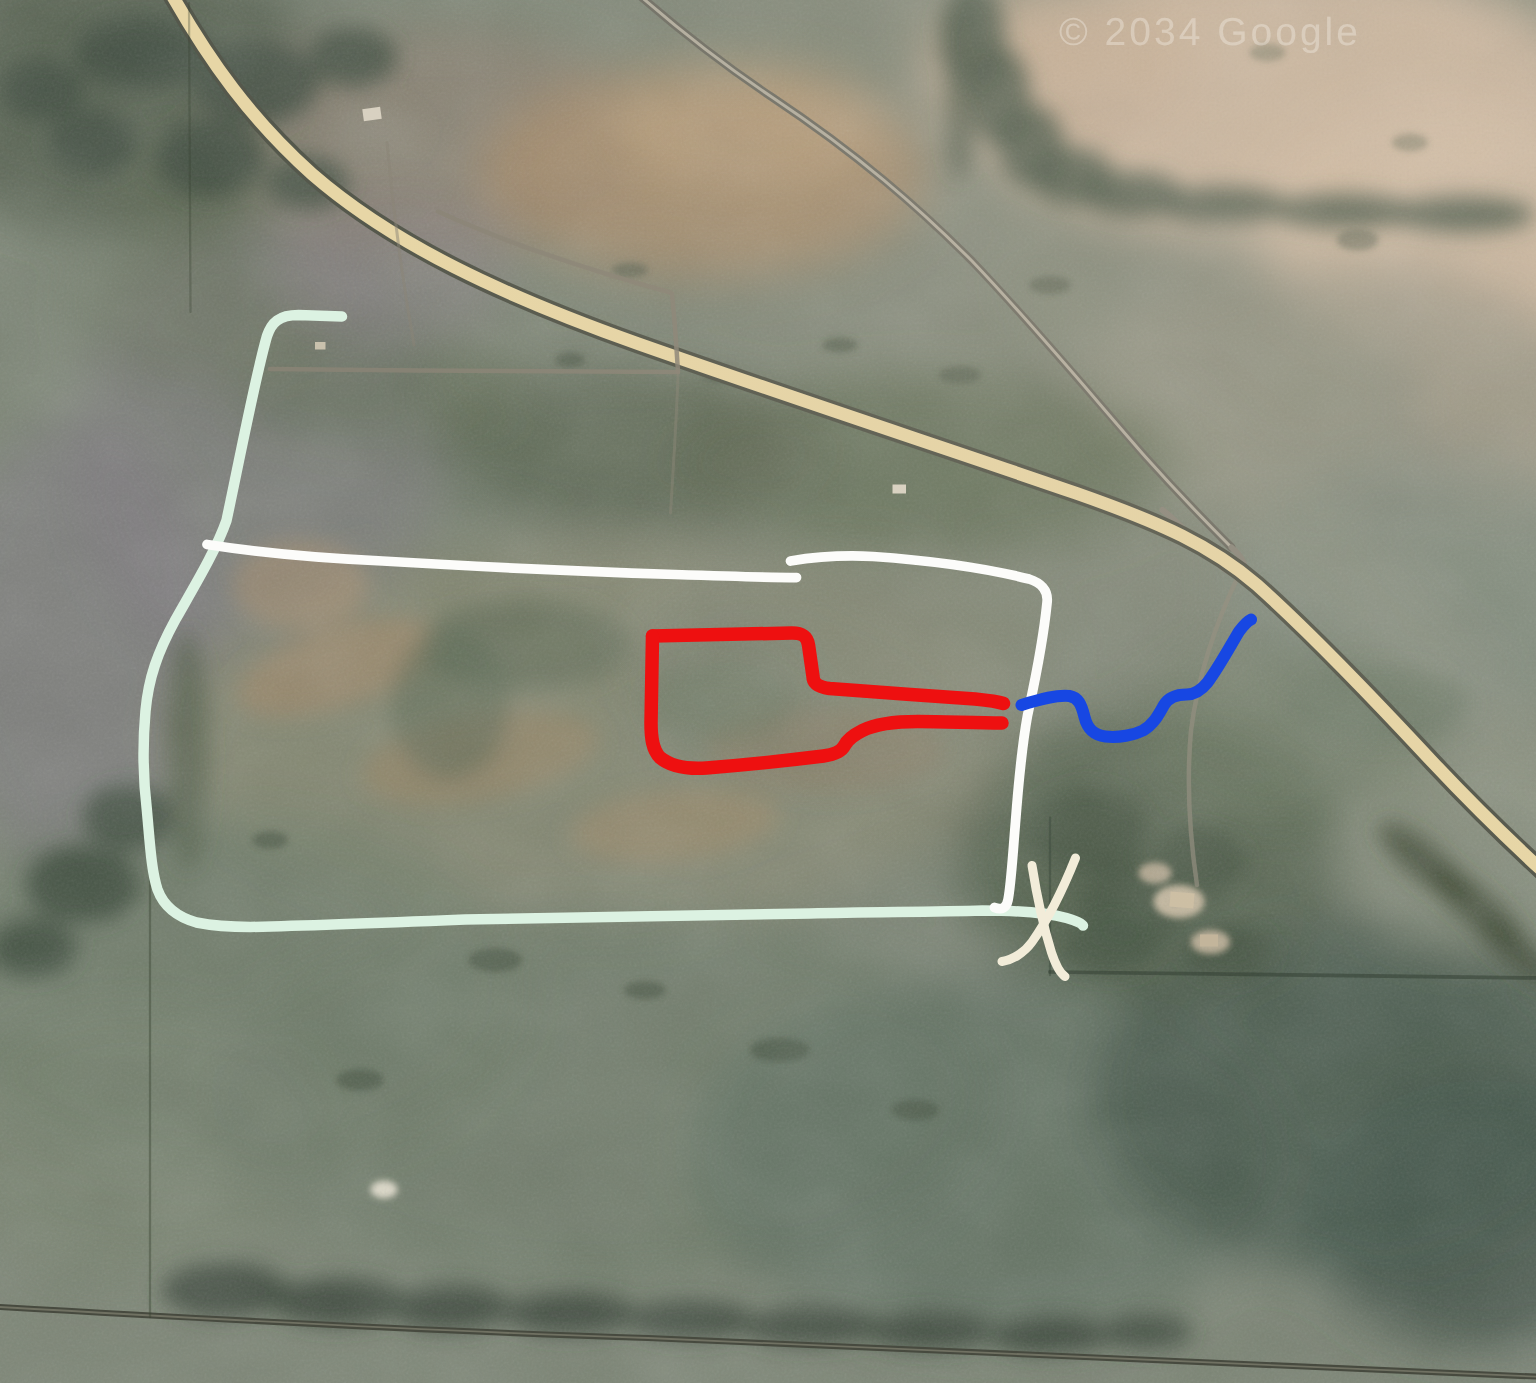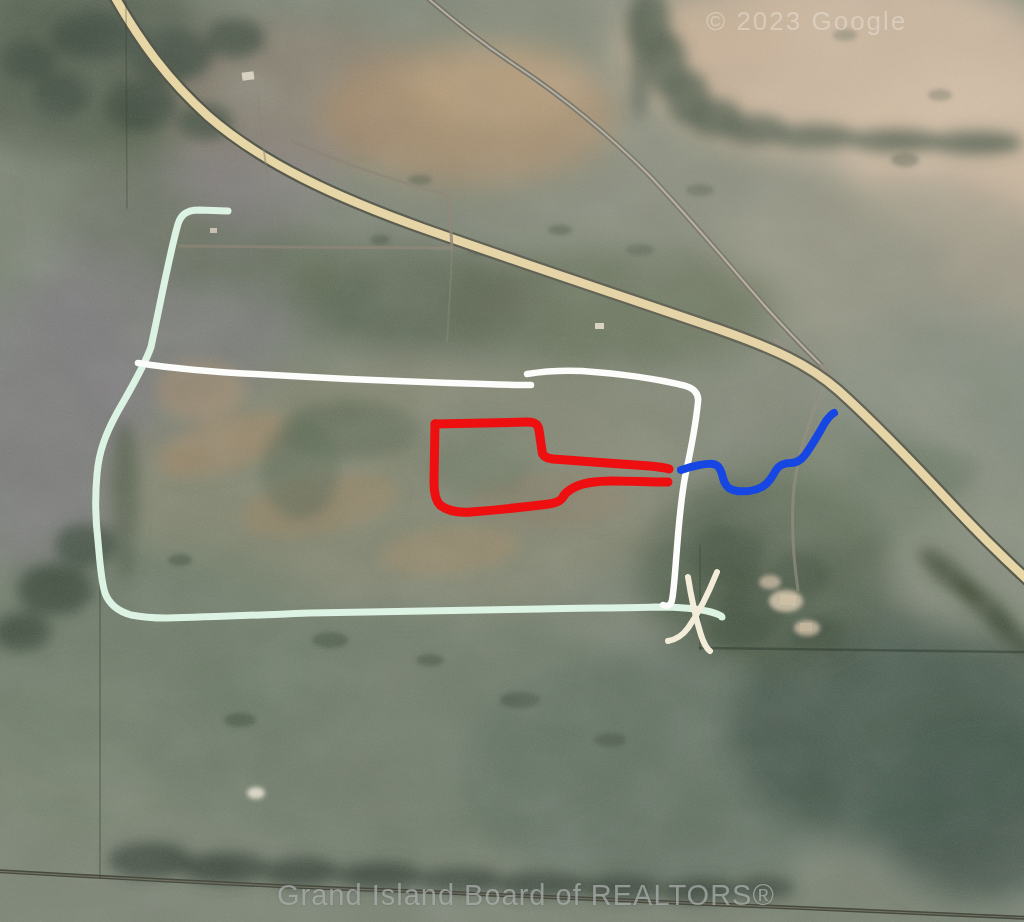--- a/index.html
+++ b/index.html
@@ -195,15 +195,14 @@
         <path d="M 138,363 C 170,368 210,372 255,374 C 320,378 390,381 450,383 C 480,384 510,385 531,385" stroke="#fcfcfa" stroke-width="6.5" fill="none" stroke-linecap="round" stroke-linejoin="round"></path>
         <path d="M 527,374 C 545,371 562,370 582,371 C 625,374 662,380 686,386 C 695,389 699,394 698,402 C 695,432 689,458 685,477 C 681,499 679,522 677,548 C 675,572 674,590 672,600 C 671,605 668,607 663,605" stroke="#fcfcfa" stroke-width="6.5" fill="none" stroke-linecap="round" stroke-linejoin="round"></path>
         <path d="M 435,424 L 528,422 C 535,422 538,424 539,430 L 542,451 C 542,456 546,458 553,459 C 580,461 620,464 650,466 C 660,467 666,468 669,469" stroke="#ee1010" stroke-width="9" fill="none" stroke-linecap="round" stroke-linejoin="round"></path>
         <path d="M 668,482 C 650,482 630,481 612,481 C 595,481 583,483 575,487 C 569,490 565,493 563,497 C 561,501 556,503 549,504 C 525,507 495,510 471,512 C 456,513 446,510 440,505 C 435,500 434,492 434,482 L 435,424" stroke="#ee1010" stroke-width="9" fill="none" stroke-linecap="round" stroke-linejoin="round"></path>
         <path d="M 681,470 C 694,466 705,463 713,464 C 719,465 721,470 723,478 C 725,486 729,490 737,491 C 746,492 756,490 762,487 C 769,483 772,477 776,470 C 779,465 784,463 791,463 C 796,463 801,460 805,455 C 813,444 820,431 826,421 C 829,417 832,414 834,413" stroke="#1747e3" stroke-width="8" fill="none" stroke-linecap="round" stroke-linejoin="round"></path>
         <path d="M 717,572 C 709,592 698,614 688,628 C 683,635 675,640 668,641" stroke="#f2ecd9" stroke-width="6" fill="none" stroke-linecap="round" stroke-linejoin="round"></path>
         <path d="M 688,577 C 691,596 696,619 701,635 C 704,644 707,649 710,651" stroke="#f2ecd9" stroke-width="6" fill="none" stroke-linecap="round" stroke-linejoin="round"></path>
       </g>
   </svg>
 
-  <div class="wm-top">© 2023 Google</div>
-  <div class="wm-bottom">Grand Island Board of REALTORS®</div>
+  <div class="wm-top">© 2034 Google</div>
 </div>
 
 </body></html>

